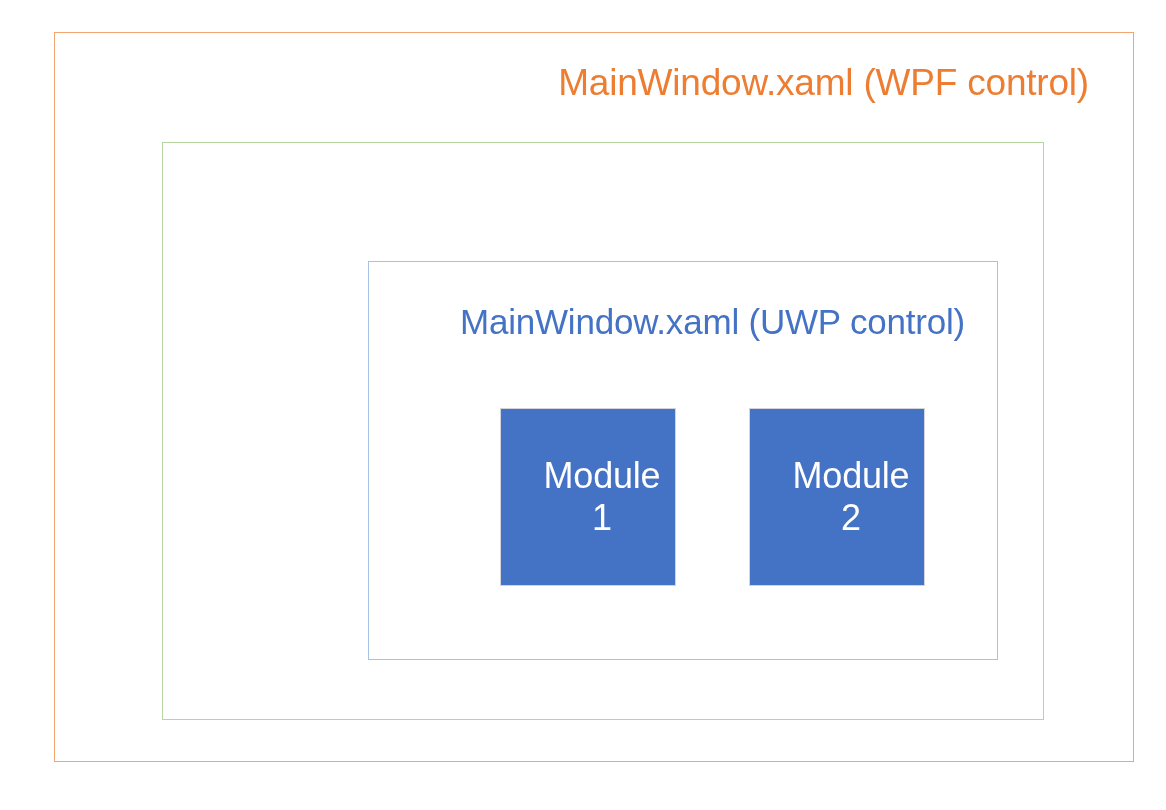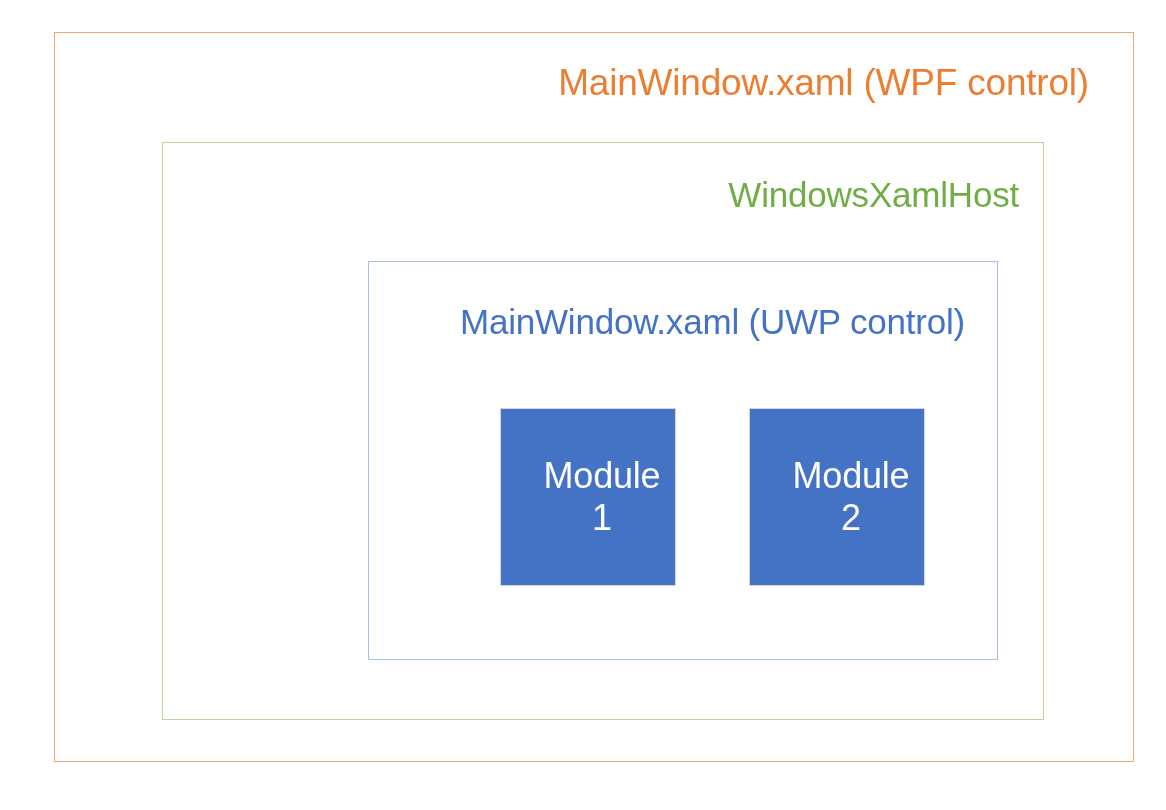--- a/index.html
+++ b/index.html
@@ -126,21 +126,20 @@
 <body>
 
 <div id="diagram-canvas">
 
   <div class="layer-wpf">
 
     <div class="label-wpf">MainWindow.xaml (WPF control)</div>
 
     <div class="layer-xamlhost">
 
-      <div class="label-xamlhost">WindowsXamlHost</div>
 
       <div class="layer-shellpage">
 
         <div class="label-shellpage">MainWindow.xaml (UWP control)</div>
 
         <div class="module-row">
 
           <div class="module-box module-1">
             <span class="module-line">Module</span>
             <span class="module-line">1</span>

